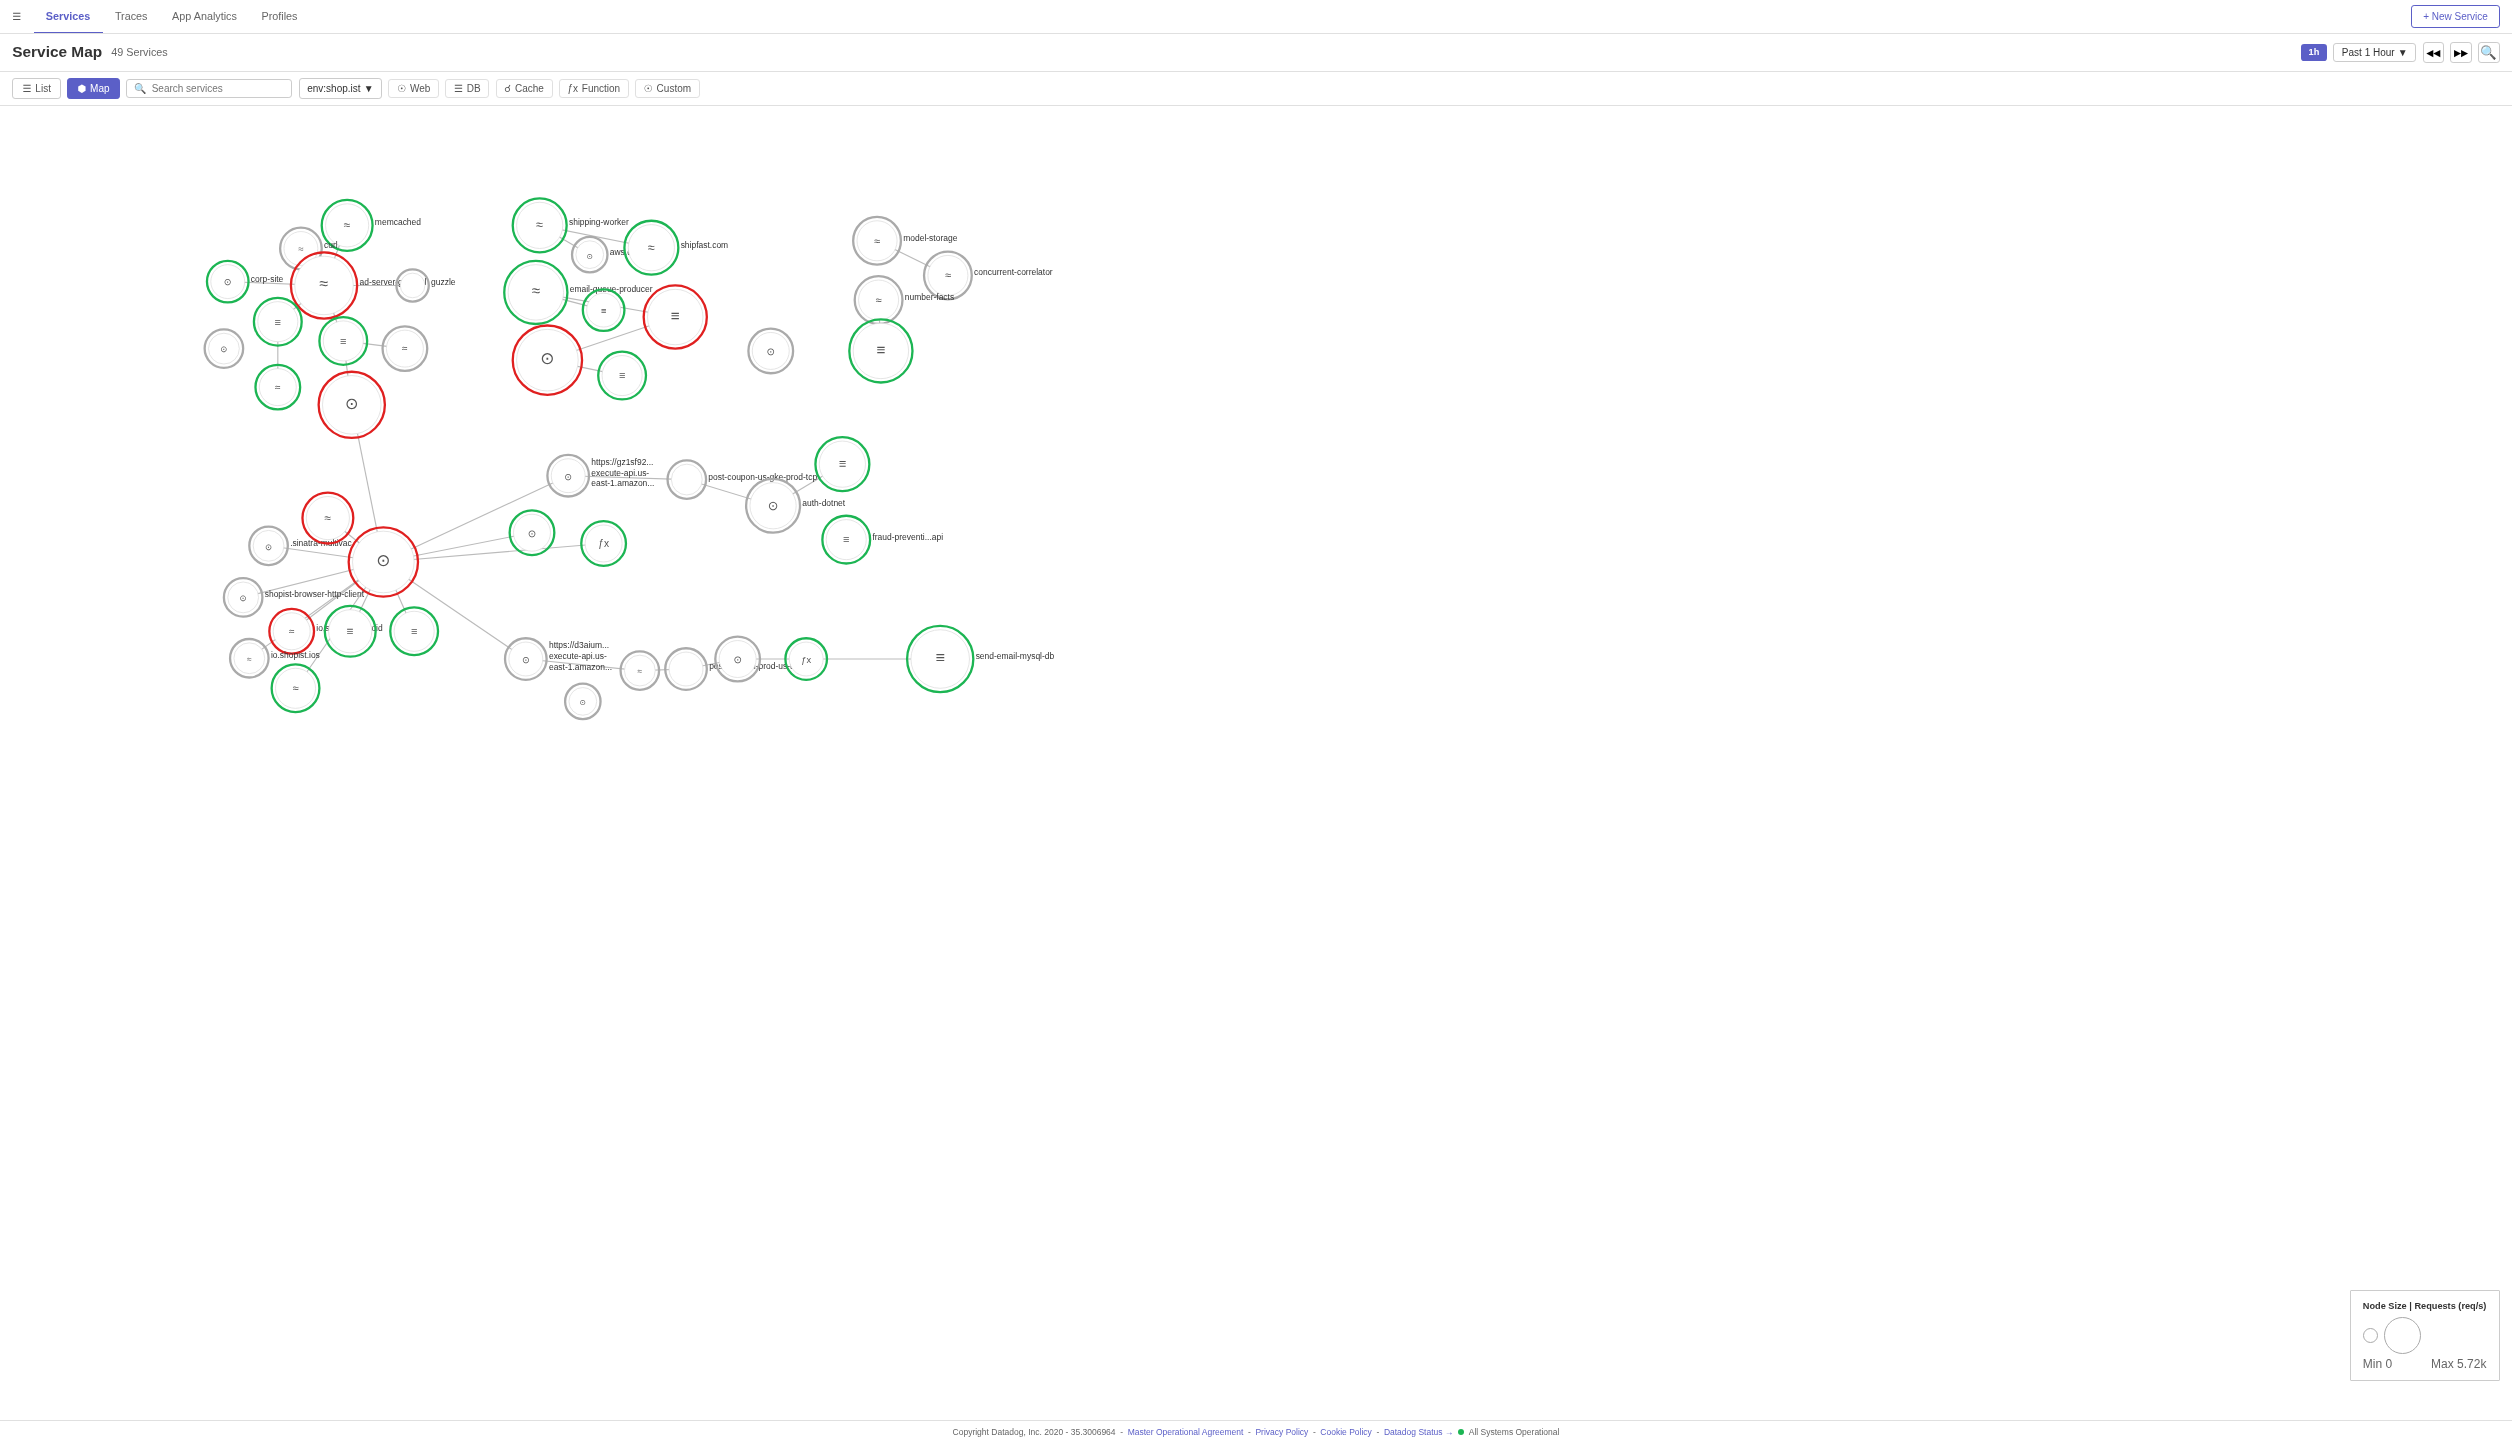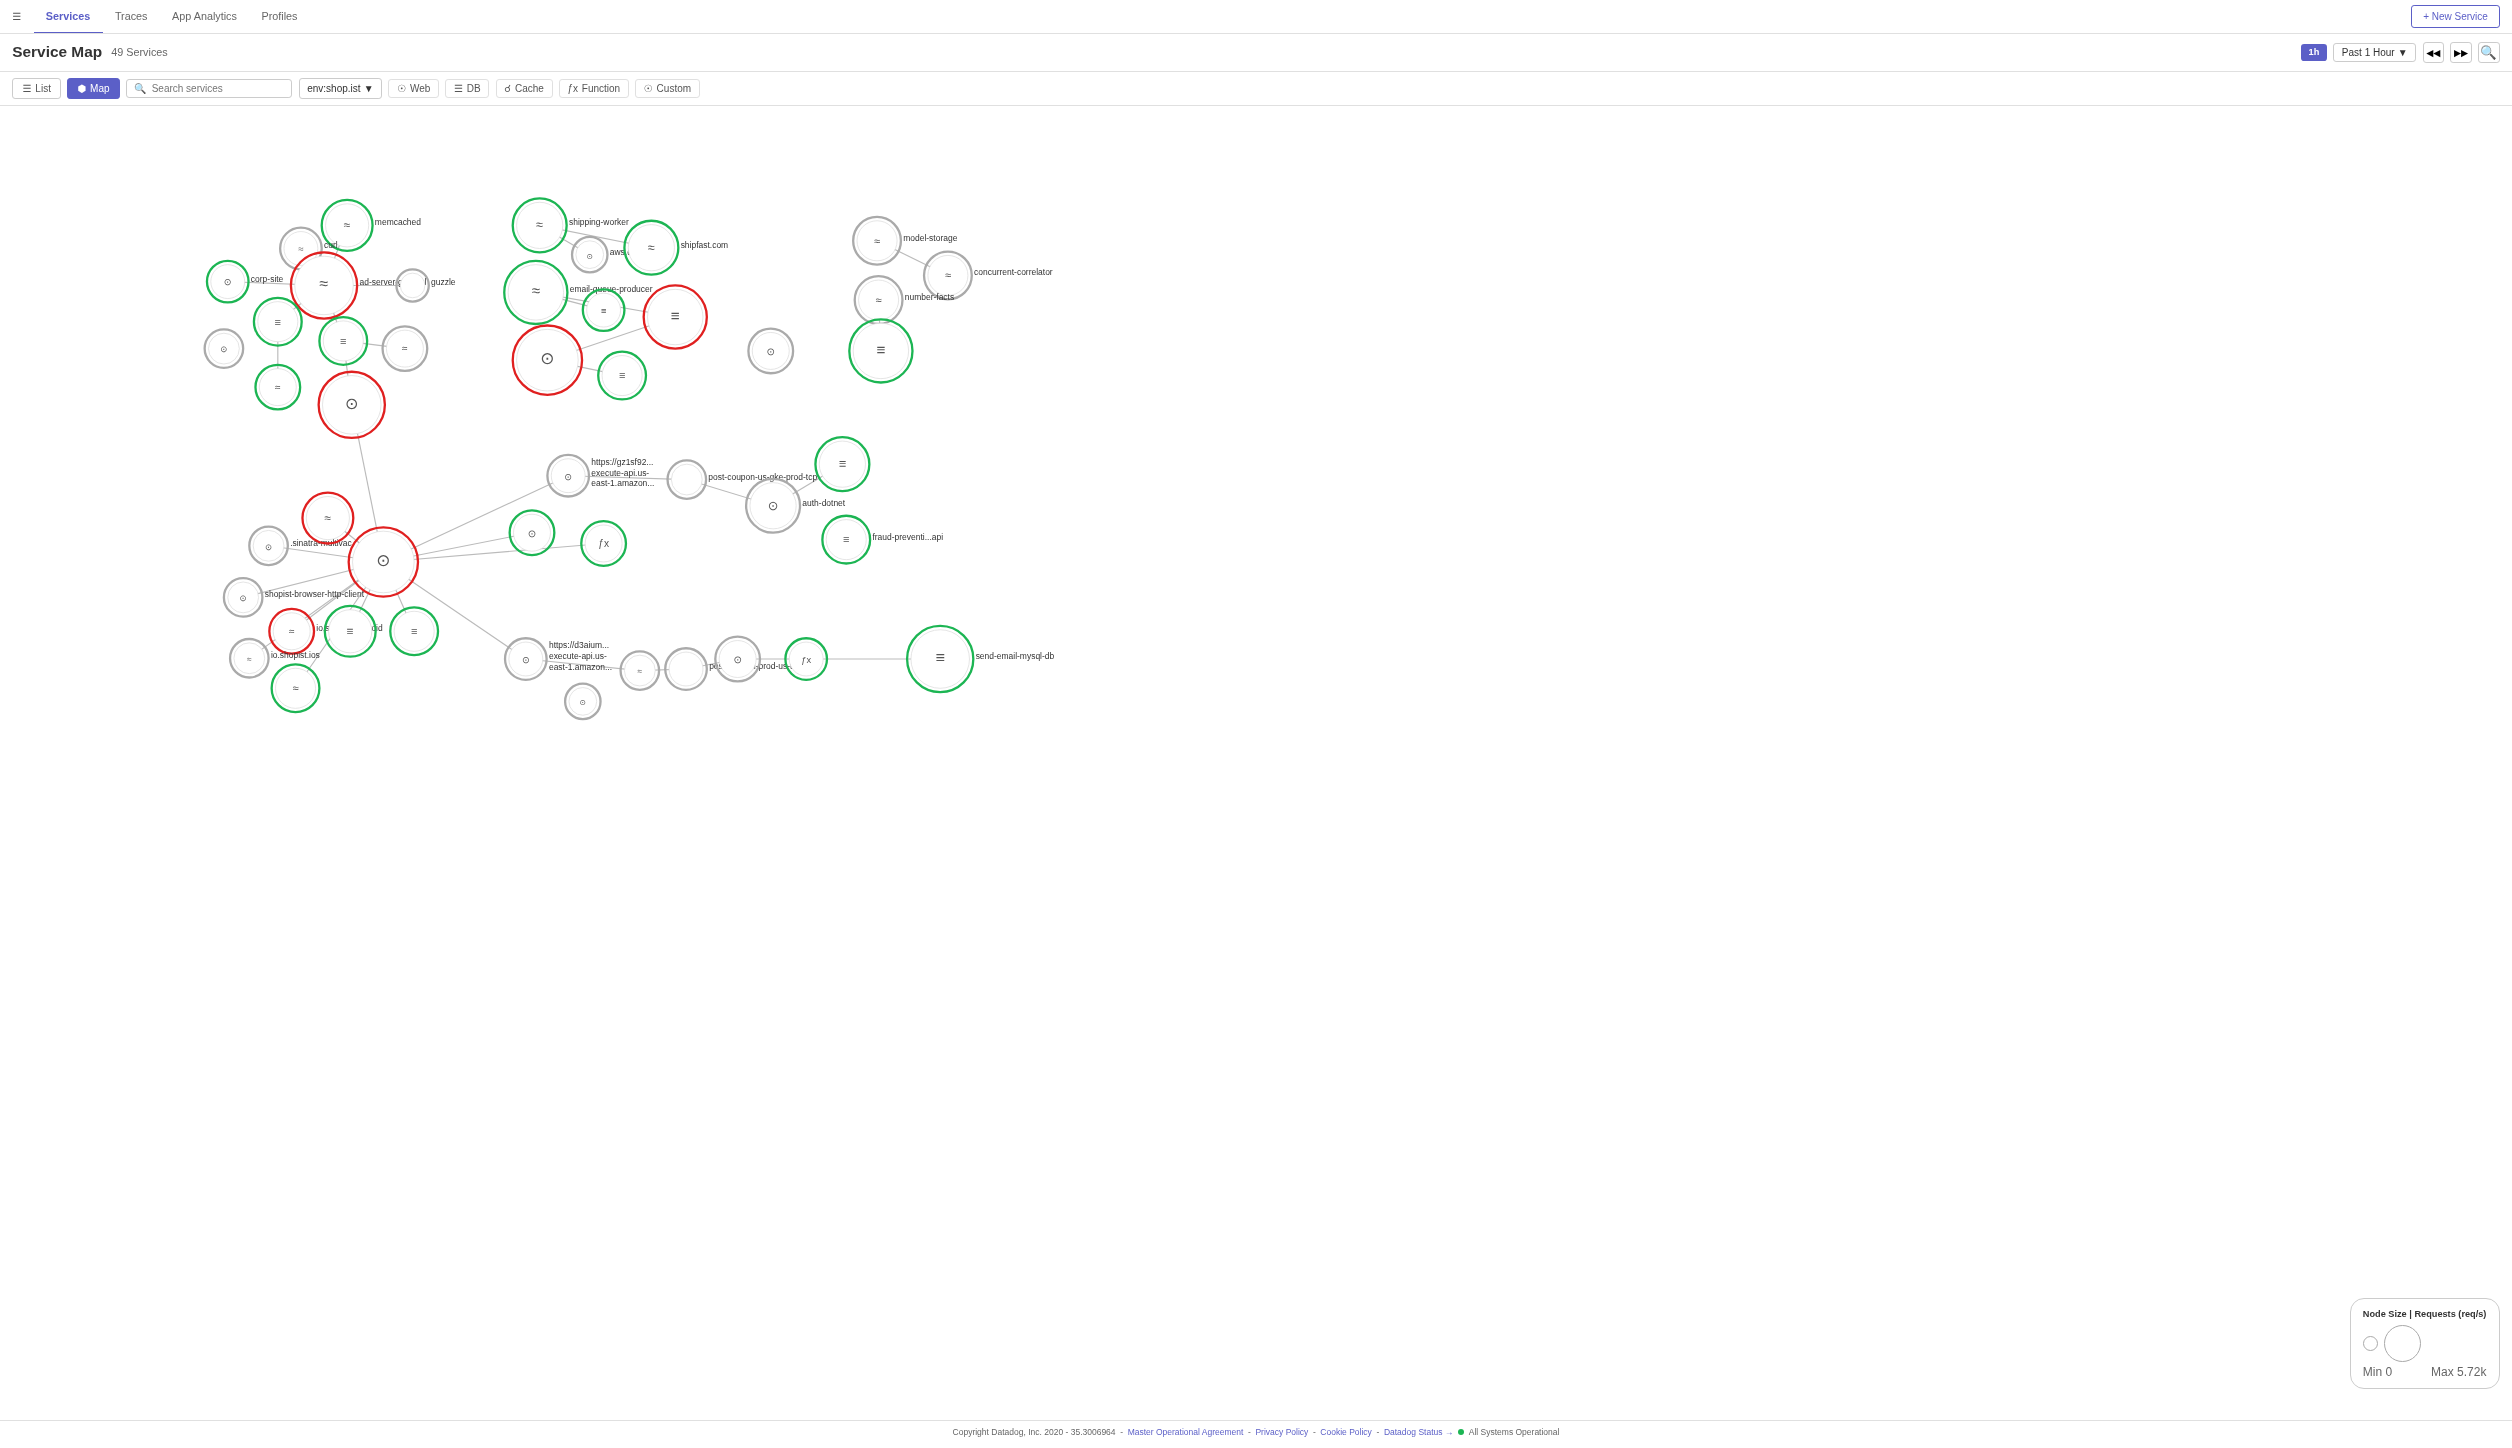--- a/index.html
+++ b/index.html
@@ -79,22 +79,22 @@
       position: relative; flex: 1; overflow: hidden;
       background: #fff;
       height: calc(100vh - 34px - 40px - 35px - 25px);
     }
     .map-svg {
       width: 100%; height: 100%;
     }
 
     
     .legend-box {
-      position: absolute; bottom: 31px; right: 12.3px;
-      border: 0.8px solid #ccc; border-radius: 14px; padding: 9.2px 12.3px;
+      position: absolute; bottom: 39px; right: 12.3px;
+      border: 0.8px solid #ccc; border-radius: 1px; padding: 9.2px 12.3px;
       background: #fff; font-size: 9.2px; min-width: 139px;
     }
     .legend-title { font-weight: 600; margin-bottom: 6.2px; }
     .legend-row { display: flex; align-items: center; gap: 6.2px; margin-top: 4.6px; }
     .legend-circle-small {
       width: 15.4px; height: 15.4px; border-radius: 50%; border: 1.5px solid #aaa; background: #fff;
     }
     .legend-circle-large {
       width: 37px; height: 37px; border-radius: 50%; border: 1.5px solid #aaa; background: #fff;
     }

